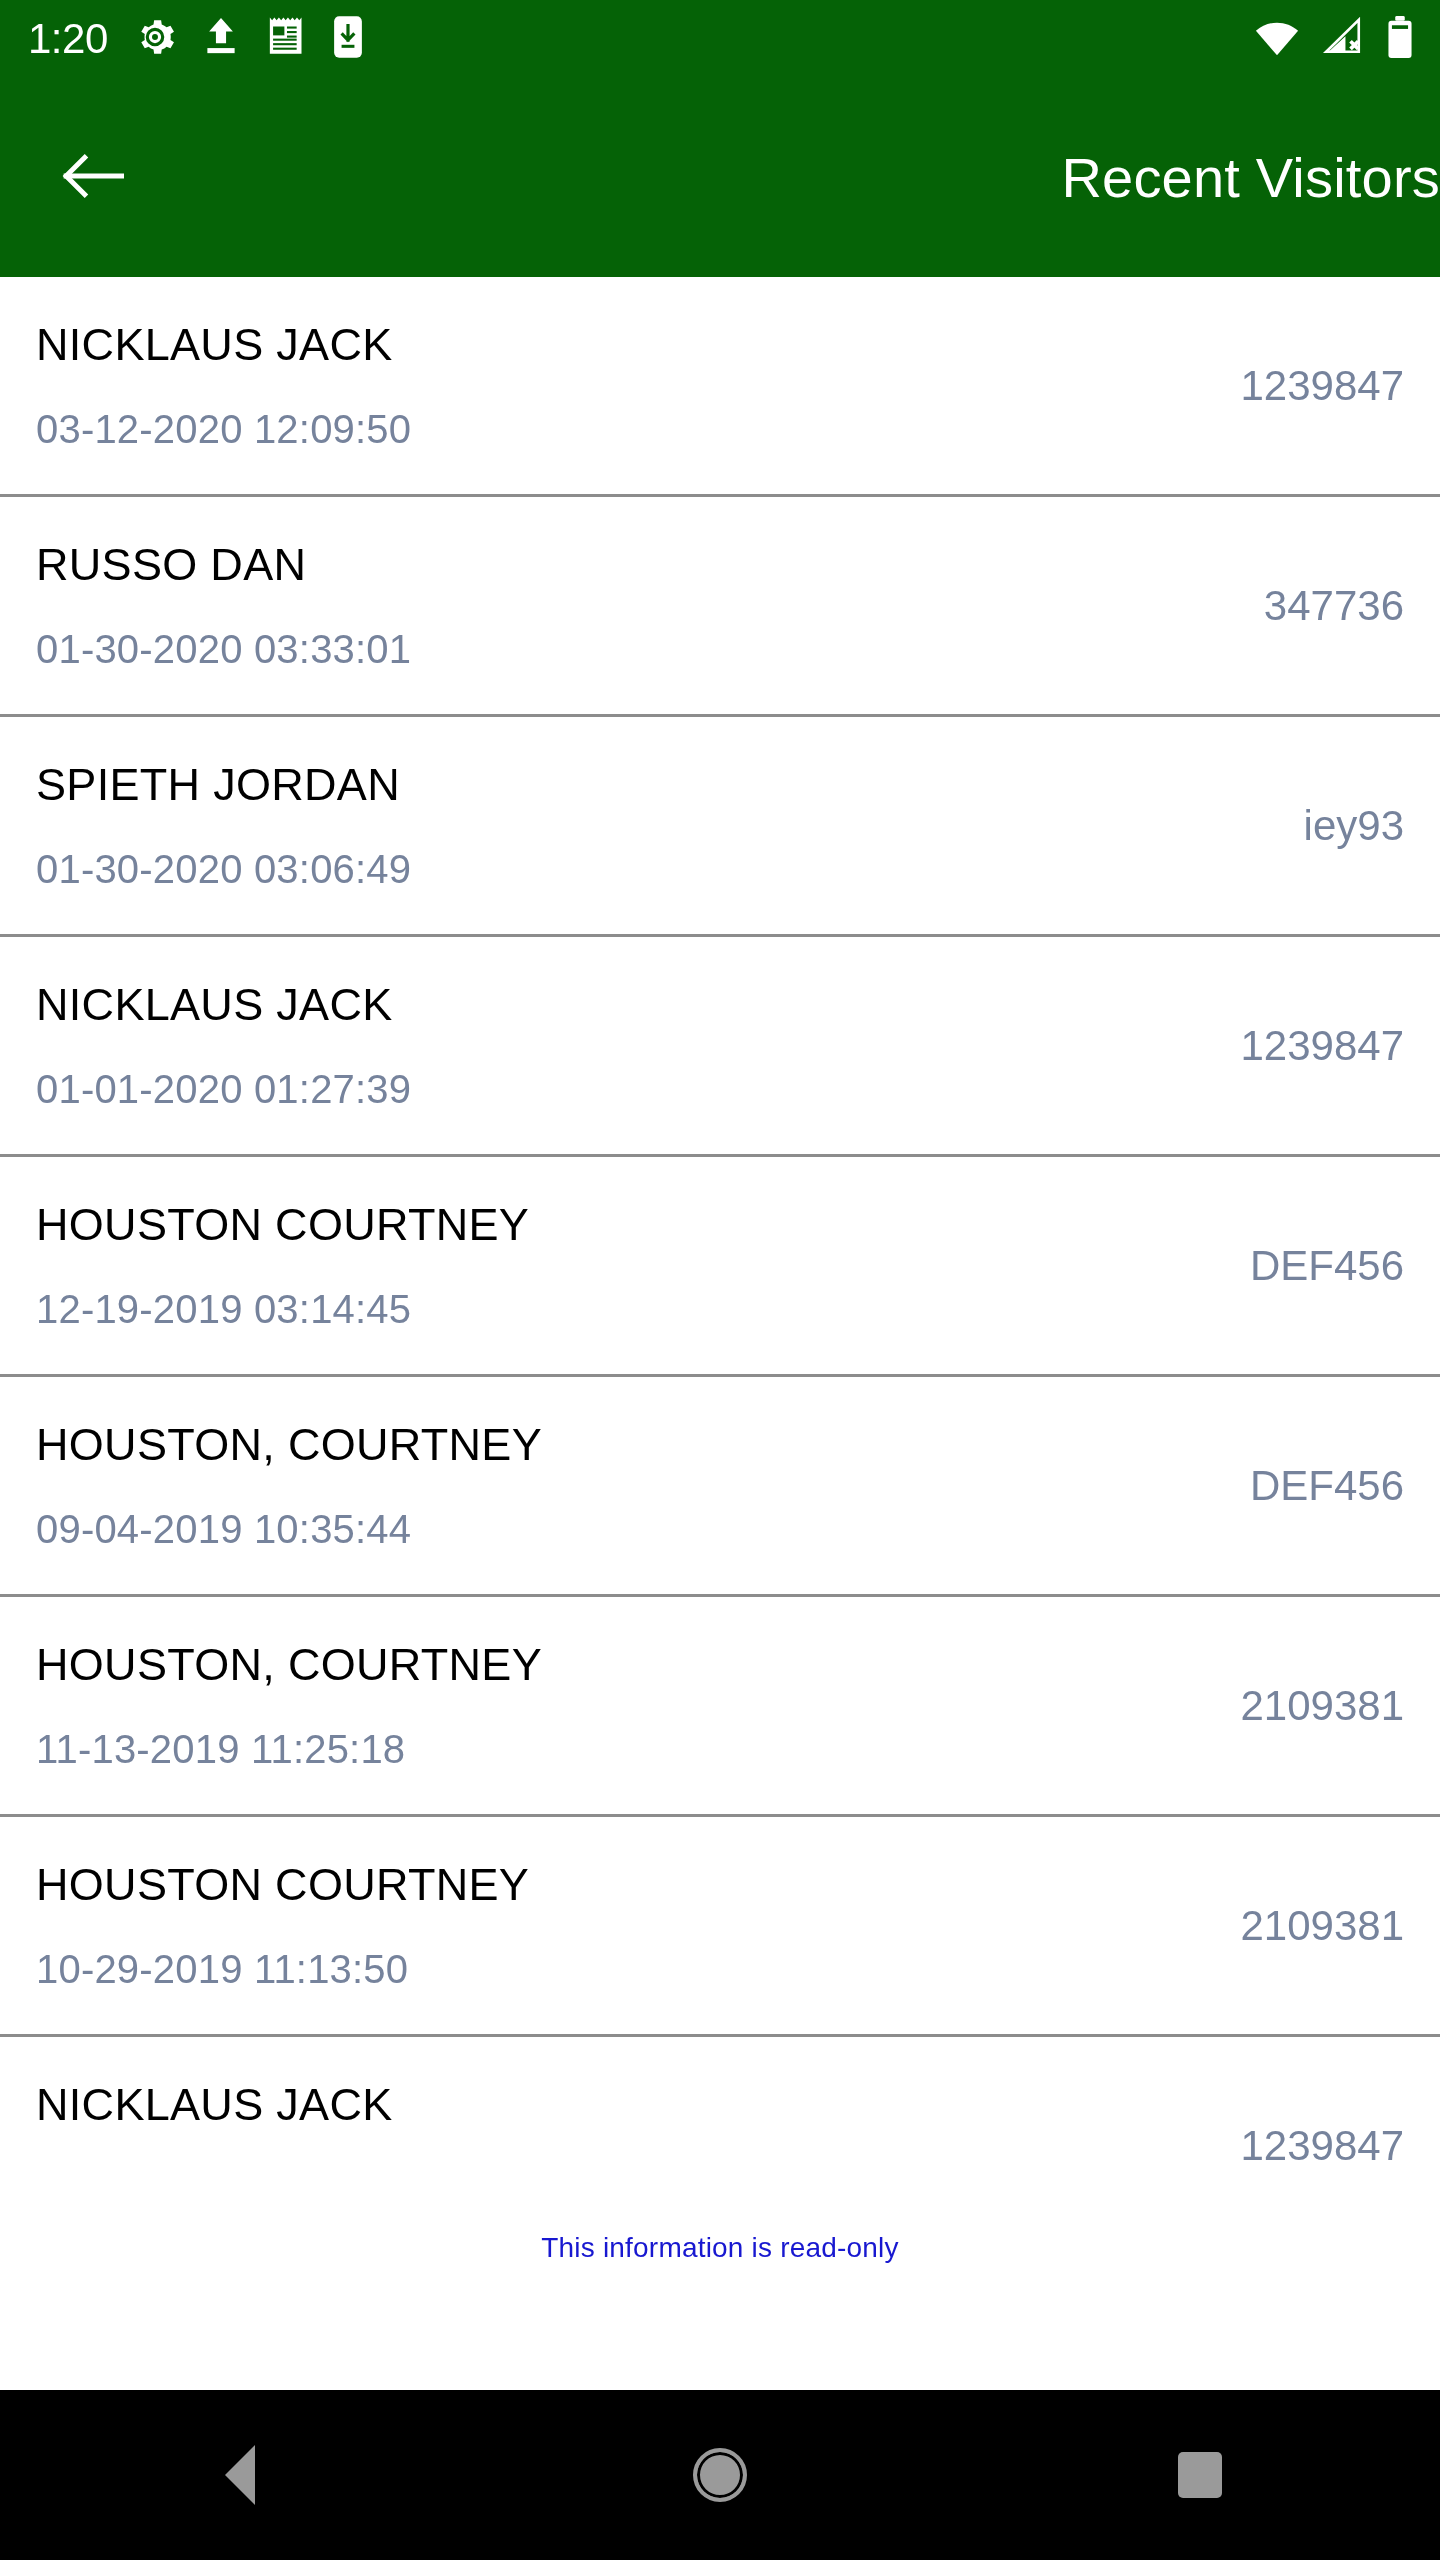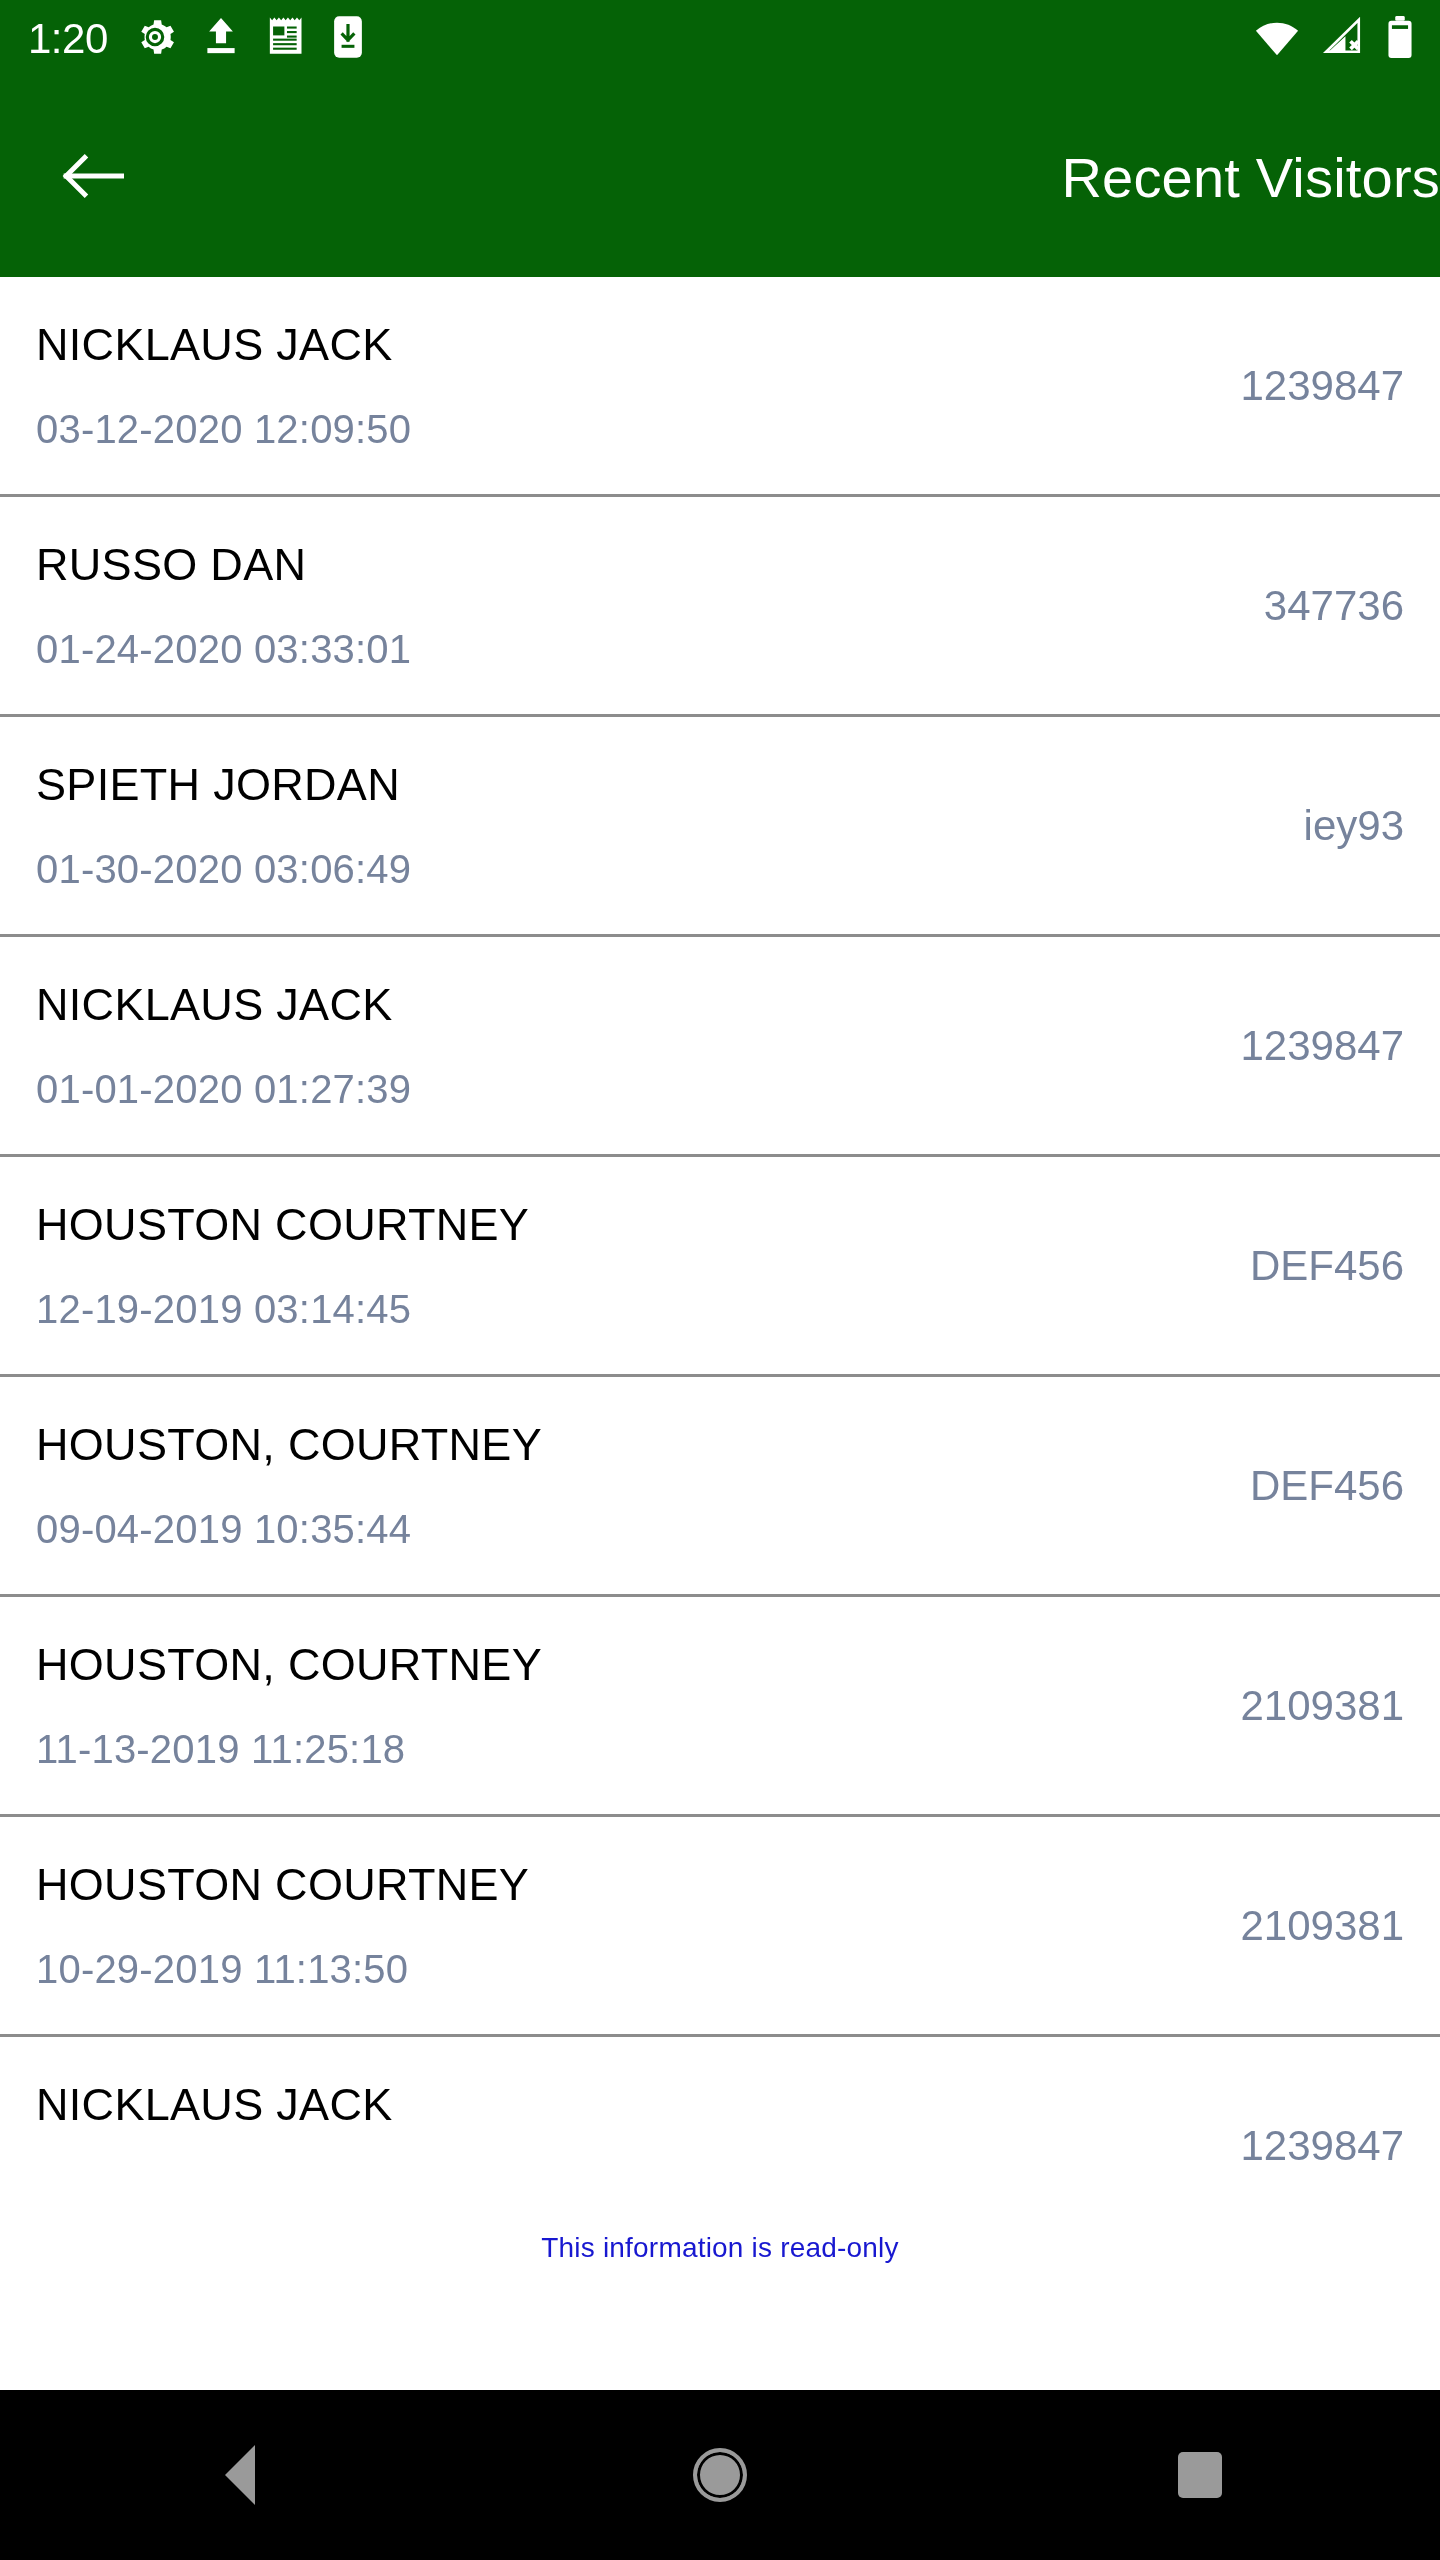--- a/index.html
+++ b/index.html
@@ -178,21 +178,21 @@
       <div class="row-main">
         <div class="row-name">NICKLAUS JACK</div>
         <div class="row-date">03-12-2020 12:09:50</div>
       </div>
       <div class="row-id">1239847</div>
     </div>
 
     <div class="row">
       <div class="row-main">
         <div class="row-name">RUSSO DAN</div>
-        <div class="row-date">01-24-2020 03:33:01</div>
+        <div class="row-date">01-30-2020 03:33:01</div>
       </div>
       <div class="row-id">347736</div>
     </div>
 
     <div class="row">
       <div class="row-main">
         <div class="row-name">SPIETH JORDAN</div>
         <div class="row-date">01-30-2020 03:06:49</div>
       </div>
       <div class="row-id">iey93</div>

